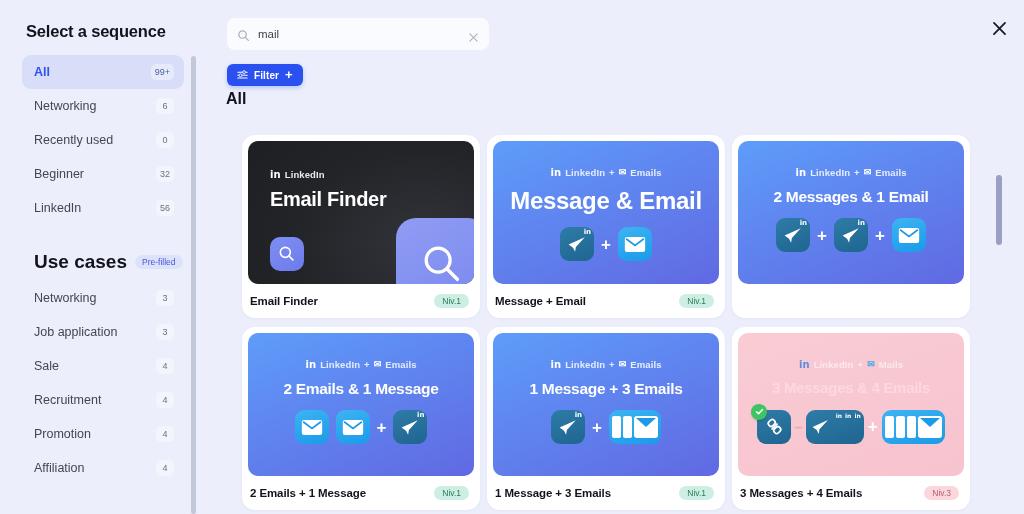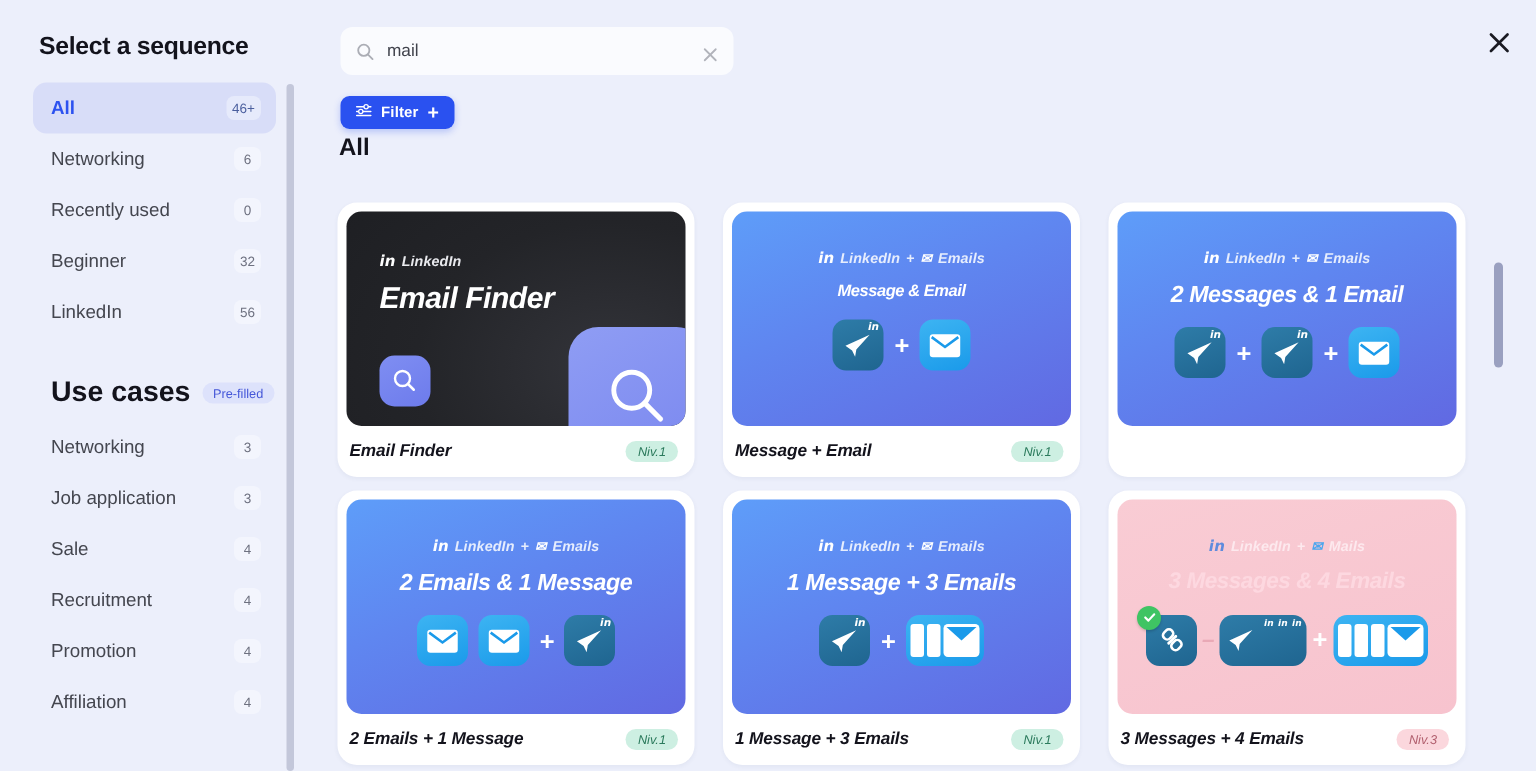--- a/index.html
+++ b/index.html
@@ -133,26 +133,25 @@
   .all-heading {
     position: absolute;
     left: 30px; top: 90px;
     font-size: 16px;
     font-weight: bold;
     color: #13131c;
   }
 
   .grid {
     position: absolute;
-    left: 29px; top: 135px;
+    left: 46px; top: 135px;
     width: 775px;
     display: grid;
     grid-template-columns: repeat(3, 238px);
-    gap: 9px 19px;
-    font-style: italic;
+    gap: 9px 7px;
   }
 
   
   .card {
     background: #ffffff;
     border-radius: 13px;
     padding: 6px 6px 0 6px;
     height: 183px;
     cursor: pointer;
     box-shadow: 0 1px 3px rgba(40,50,90,.05);
@@ -196,21 +195,21 @@
   }
   .art-blue .li-mark { color: #ffffff; }
   .art-pink .li-mark { color: #5f8bdd; }
   .art-dark .li-mark { color: #ffffff; }
   .mail-mark { font-size: 9px; line-height: 1; }
   .art-blue .mail-mark { color: #ffffff; }
   .art-pink .mail-mark { color: #4aa6ef; }
 
   .art-title {
     margin-top: 10px;
-    font-size: 11px;
+    font-size: 24px;
     font-weight: bold;
     letter-spacing: -.3px;
     text-align: center;
     line-height: 1.1;
     padding: 0 8px;
   }
   .art-dark .art-title { color: #ffffff; align-self: flex-start; text-align: left; padding-left: 22px; font-size: 20px; margin-top: 8px;}
   .art-blue .art-title { color: #ffffff; }
   .art-pink .art-title { color: #fdd8e0; }
 
@@ -381,21 +380,21 @@
 <body>
 
 <div class="app">
 
   <aside class="sidebar">
     <div class="panel-title">Select a sequence</div>
 
     <div class="nav-list">
       <div class="nav-item active">
         <span class="nav-label">All</span>
-        <span class="nav-count">46+</span>
+        <span class="nav-count">99+</span>
       </div>
       <div class="nav-item">
         <span class="nav-label">Networking</span>
         <span class="nav-count">6</span>
       </div>
       <div class="nav-item">
         <span class="nav-label">Recently used</span>
         <span class="nav-count">0</span>
       </div>
       <div class="nav-item">

